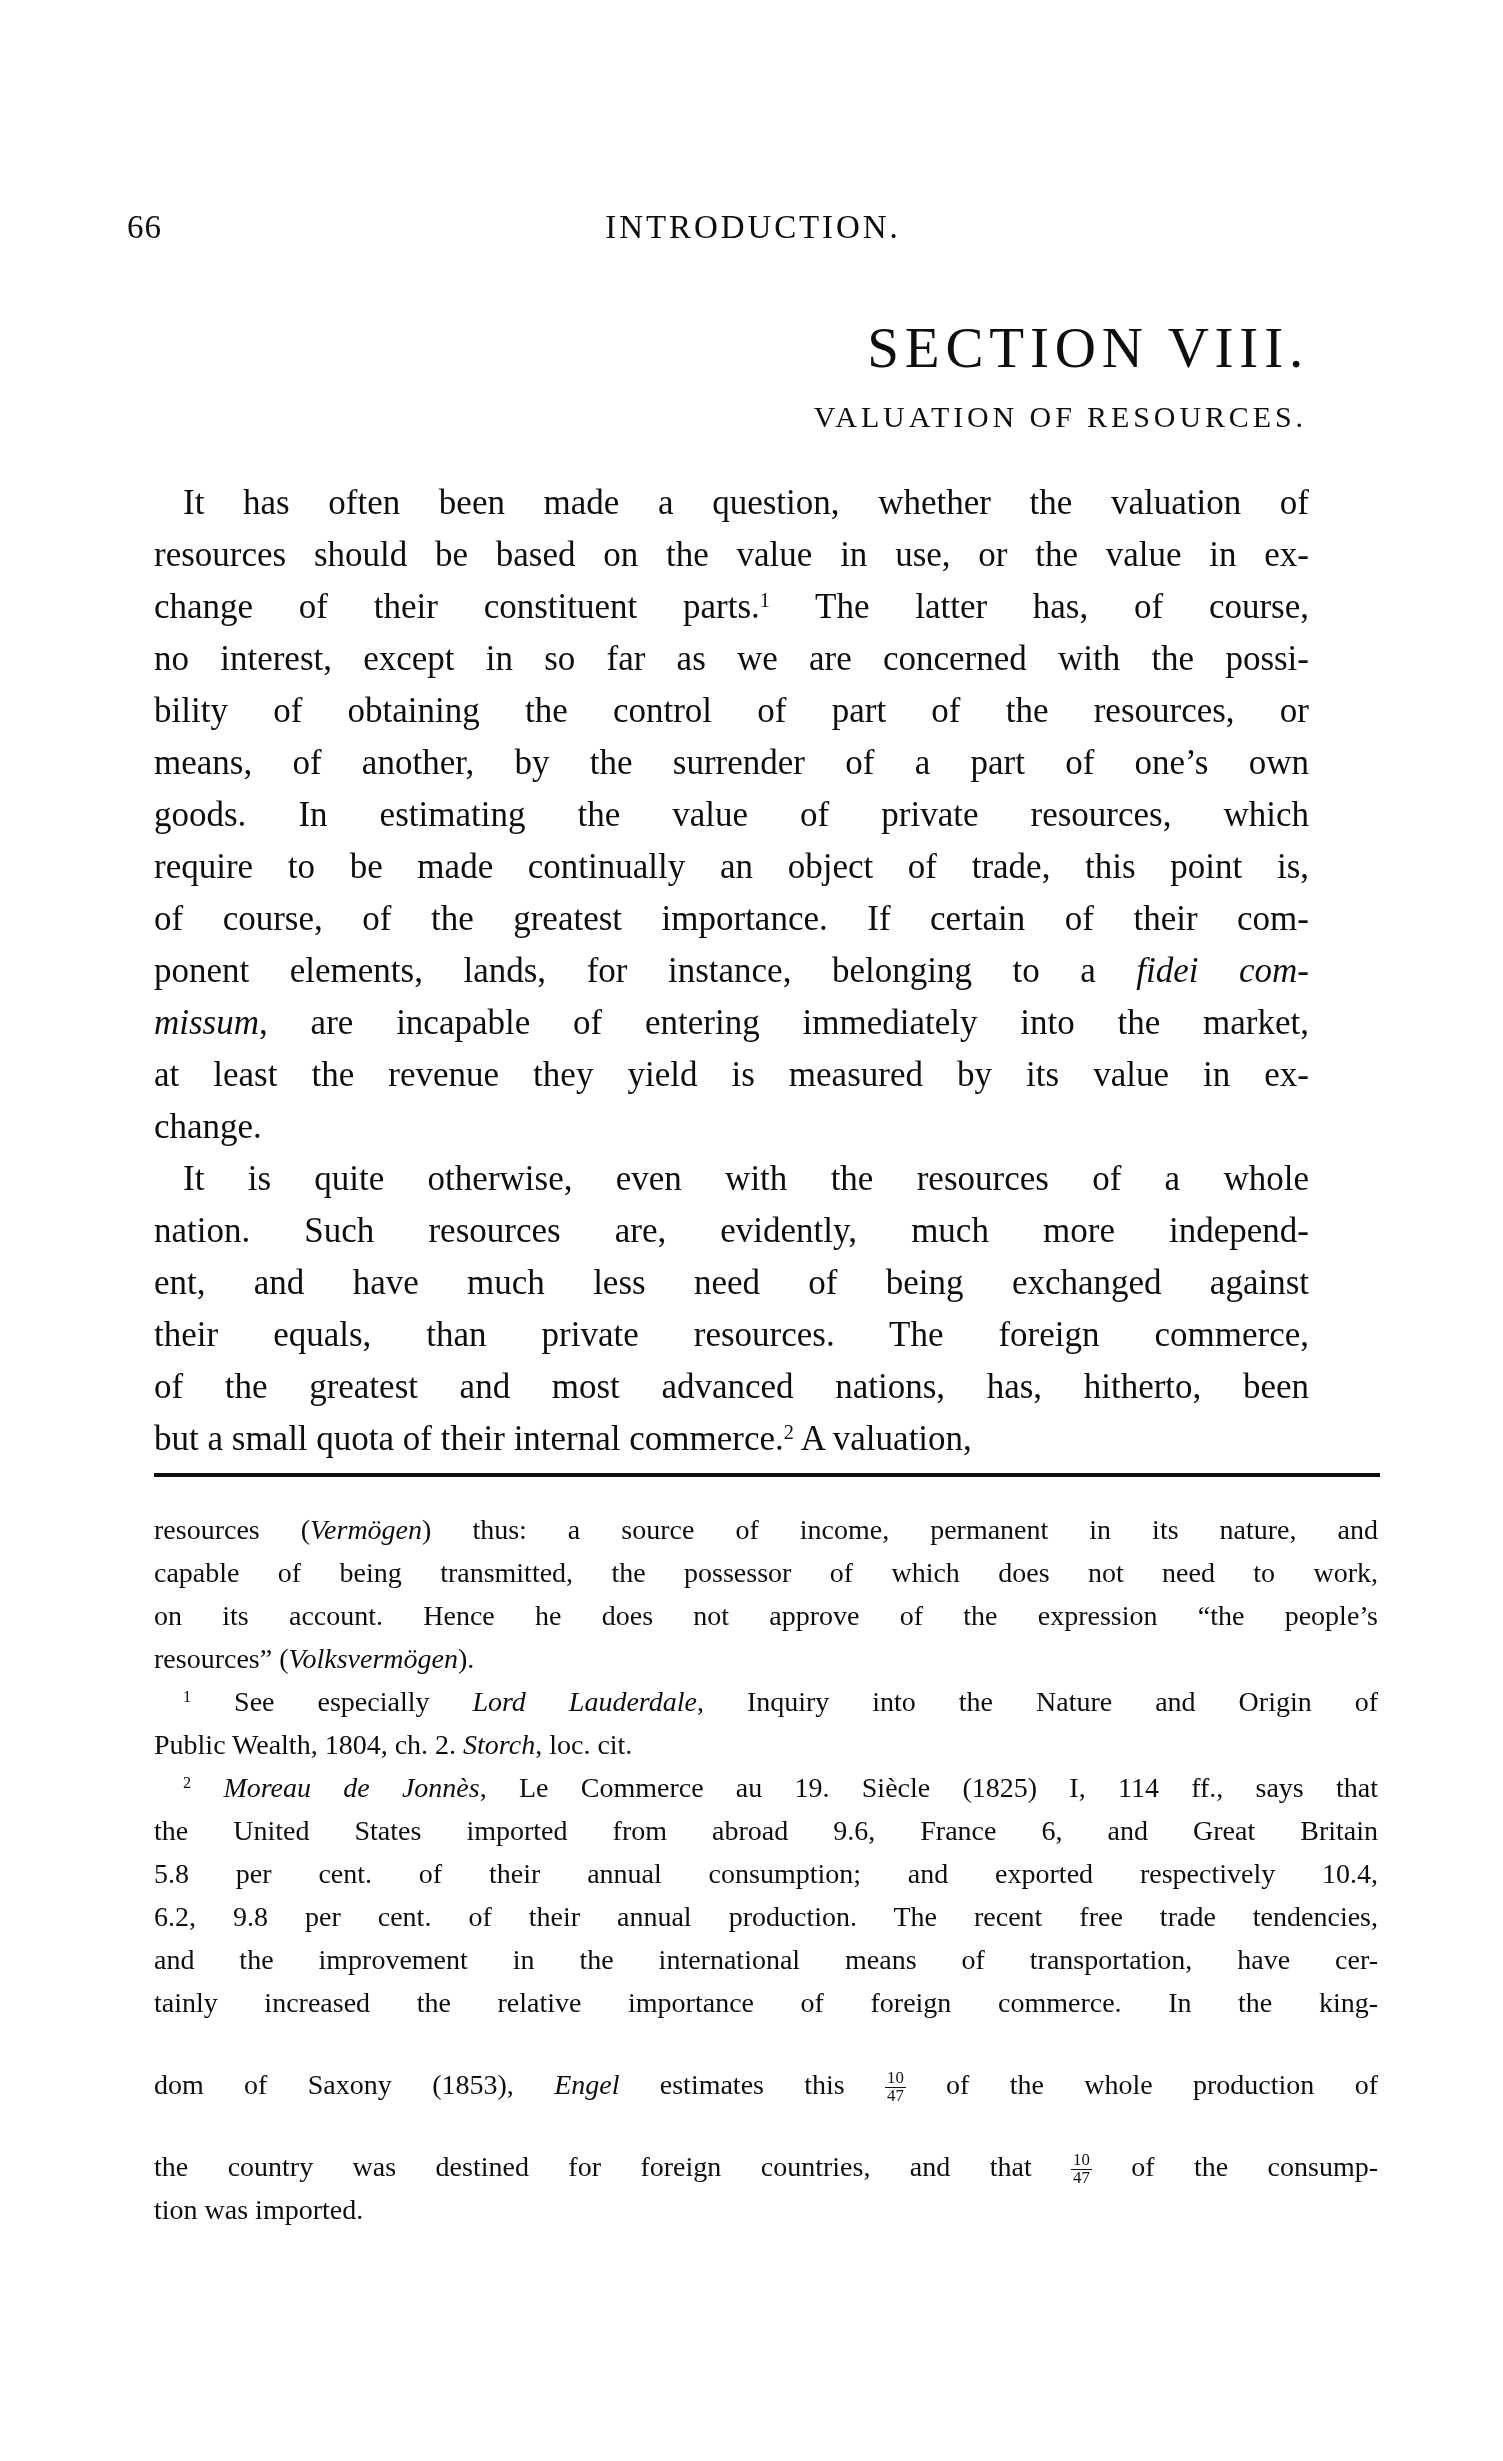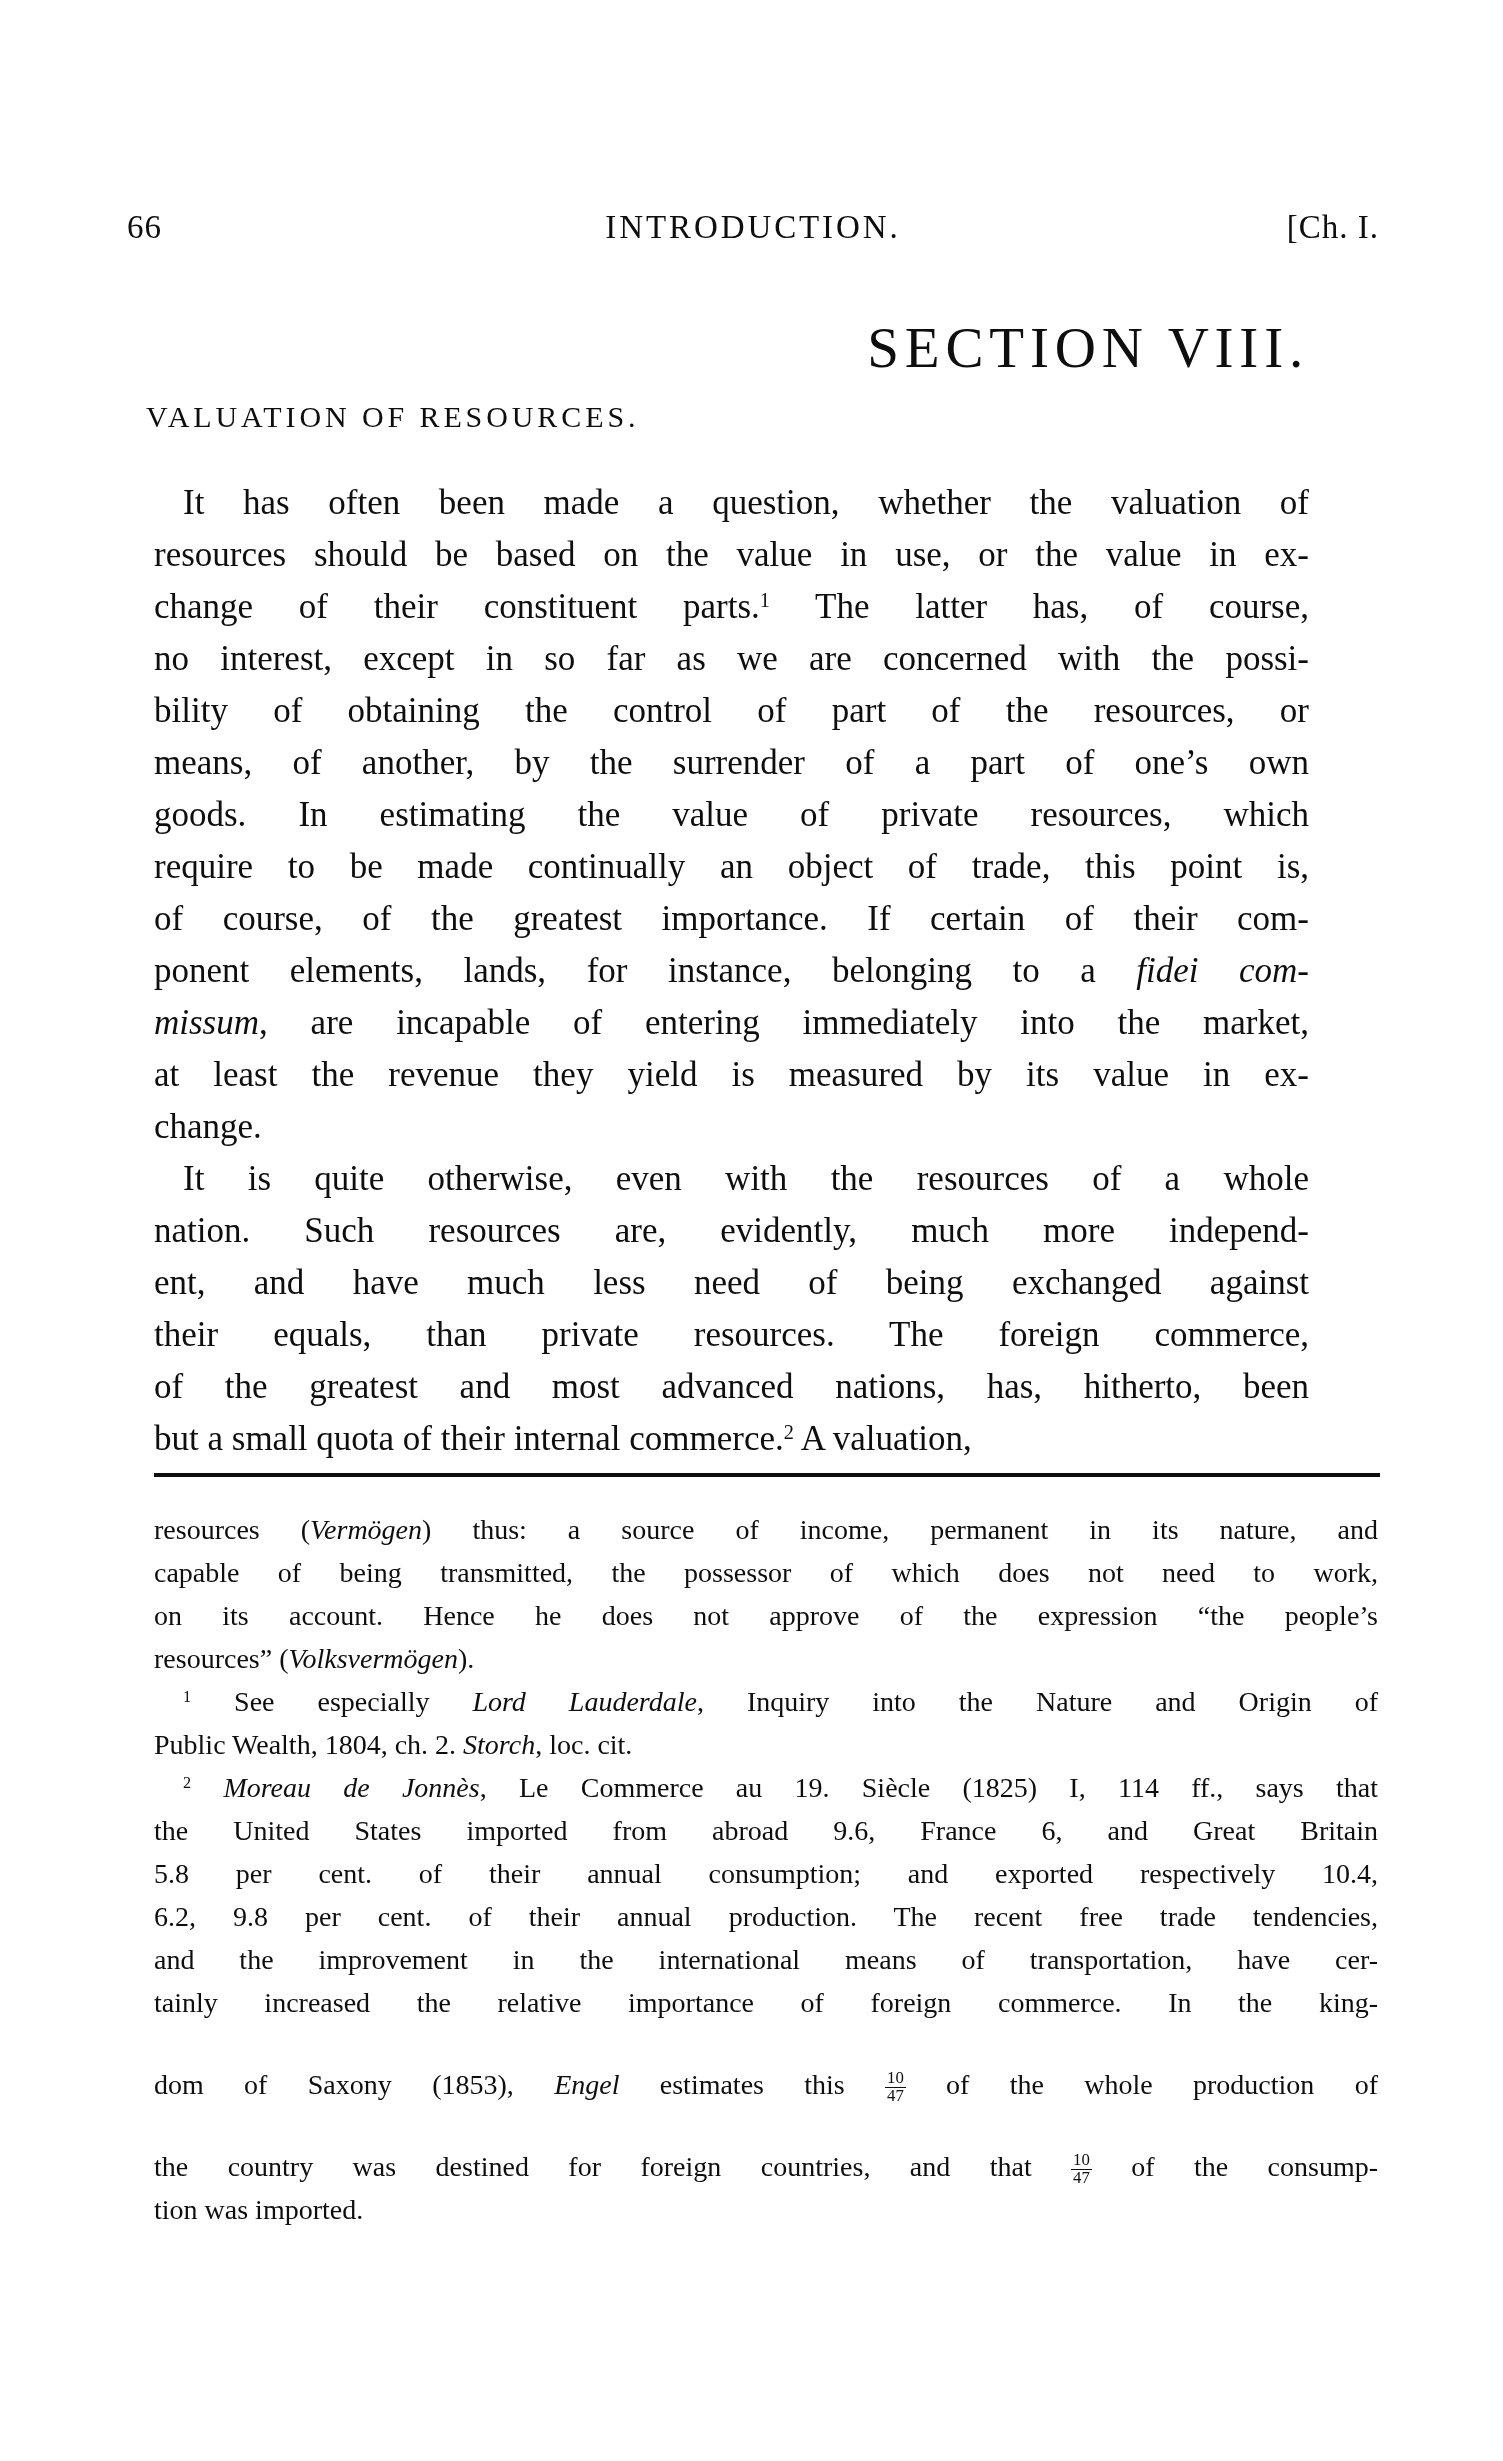--- a/index.html
+++ b/index.html
@@ -30,24 +30,24 @@
     position: absolute;
     left: 154px;
     width: 1155px;
     top: 315px;
     text-align: right;
     font-size: 57px;
     letter-spacing: 5.8px;
   }
   .section-subheading {
     position: absolute;
-    left: 146px;
+    left: 152px;
     width: 1155px;
     top: 400px;
-    text-align: left;
+    text-align: right;
     font-size: 30px;
     letter-spacing: 3.9px;
   }
 
   .body-text {
     position: absolute;
     left: 154px;
     width: 1155px;
     top: 477px;
     font-size: 35px;
@@ -102,21 +102,20 @@
     padding: 0 1.9px;
   }
   .frac .den { display: block; padding: 0 1.9px; }
 </style>
 </head>
 <body>
 
 <div class="page-header">
   <span class="page-num">66</span>
   <span class="running-title">INTRODUCTION.</span>
-  <span class="chapter-label">[Ch. I.</span>
 </div>
 
 <div class="section-heading">SECTION VIII.</div>
 <div class="section-subheading">VALUATION OF RESOURCES.</div>
 
 <div class="body-text">
     <div>
       <div class="tline ind"><span>It has often been made a question, whether the valuation of</span></div>
       <div class="tline"><span>resources should be based on the value in use, or the value in ex-</span></div>
       <div class="tline"><span>change of their constituent parts.</span><sup>1</sup><span> The latter has, of course,</span></div>

